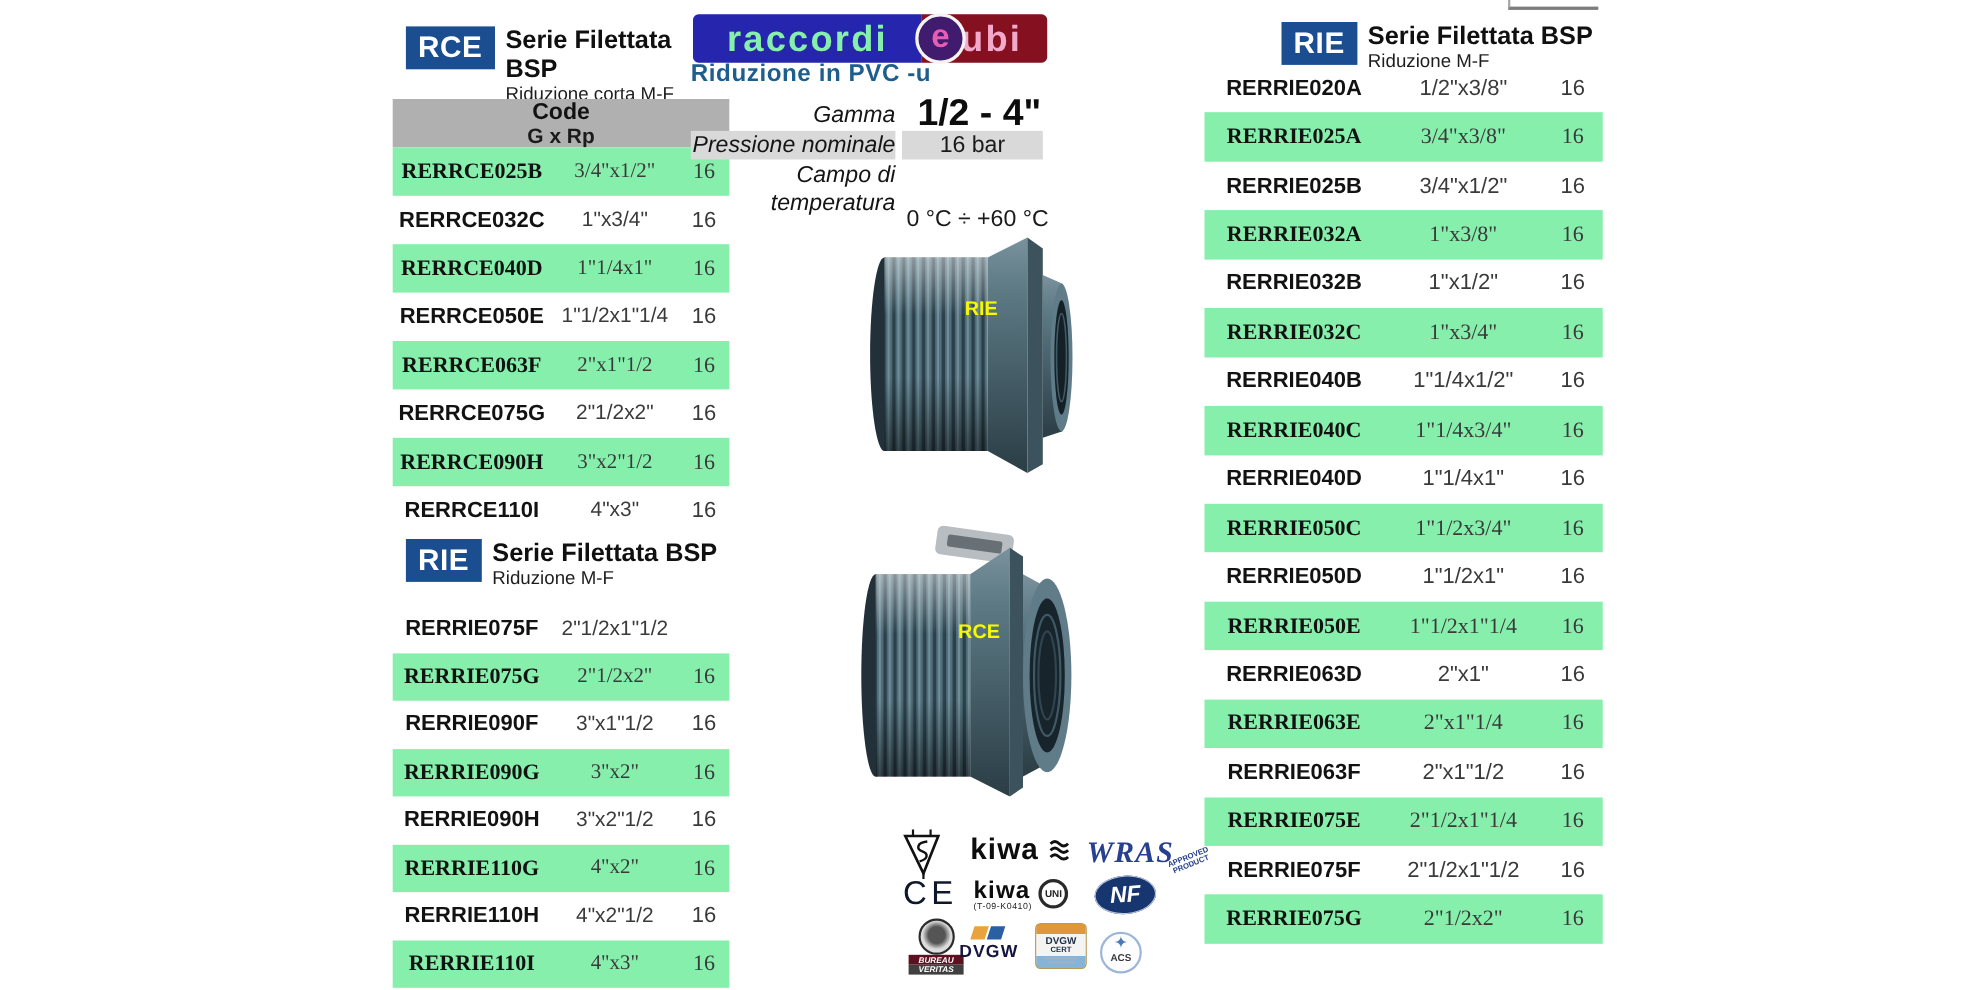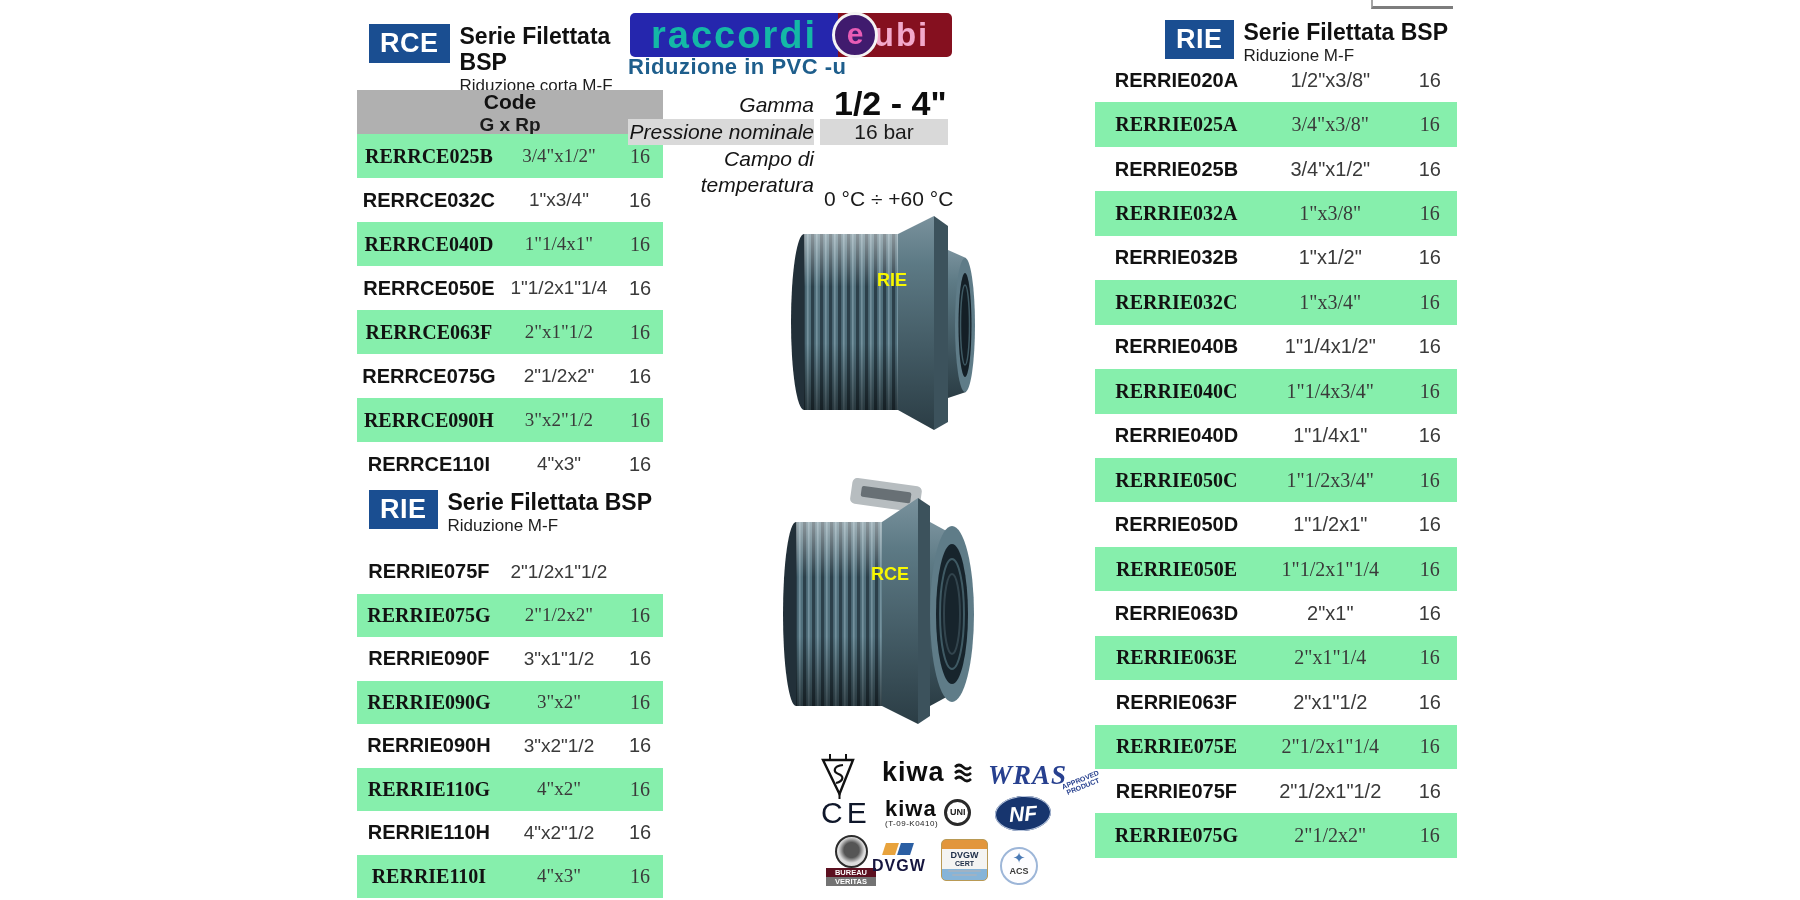--- a/index.html
+++ b/index.html
@@ -26,22 +26,22 @@
   .tc.pn{flex:0 0 15%;}
   .w-right .tc.code{flex:0 0 45%;}
   .w-right .tc.size{flex:0 0 40%;font-size:20px;}
   .w-right .tc.pn{flex:0 0 15%;}
   .rows-rce .trow{height:44px;width:306px;}
   .rows-riel .trow{height:43.5px;width:306px;}
   .rows-rier .trow{height:44.45px;width:362px;}
 
   
   .logo{position:absolute;left:630px;top:13px;width:322px;height:44px;display:flex;}
-  .logo-raccordi{width:208px;background:#2526ad;color:#14b8a6;font-weight:bold;
-       font-size:38px;text-align:center;line-height:44px;letter-spacing:2px;
+  .logo-raccordi{width:208px;background:#2526ad;color:#86efac;font-weight:bold;
+       font-size:33px;text-align:center;line-height:44px;letter-spacing:2px;
        border-radius:5px 0 0 5px;}
   .logo-tubi{width:114px;background:#85101f;color:#f3a9cb;font-weight:bold;
        font-size:33px;text-align:center;line-height:44px;letter-spacing:2px;
        border-radius:0 5px 5px 0;}
   .logo-e{position:absolute;left:202px;top:-1px;width:46px;height:46px;border-radius:50%;
        background:#401b6e;border:3px solid #f4f4f4;box-sizing:border-box;
        color:#e85cb5;font-size:30px;font-weight:bold;text-align:center;line-height:38px;z-index:2;}
 
   .pvc-title{position:absolute;left:628px;top:54px;font-size:22px;font-weight:bold;
        color:#1e5e8c;letter-spacing:0.5px;}
@@ -70,21 +70,21 @@
   .uni-circle{display:inline-block;width:27px;height:27px;border:3px solid #2a2a2a;border-radius:50%;
       box-sizing:border-box;font-size:9px;font-weight:bold;text-align:center;line-height:21px;
       color:#222;vertical-align:middle;margin-left:6px;}
   .nf-oval{width:56px;height:35px;background:#17356e;border-radius:50%;color:#fff;
       font-size:21px;font-weight:bold;font-style:italic;text-align:center;line-height:35px;
       transform:rotate(-4deg);box-shadow:0 0 0 1px #b9c6dd inset;}
   .bv-circle{width:29px;height:29px;border:2px solid #2b2b2b;border-radius:50%;margin:0 auto;
       background:radial-gradient(circle at 50% 45%, #555 0 35%, #dcdcdc 60%);}
   .bv-line{width:50px;font-size:7.5px;font-weight:bold;color:#fff;text-align:center;line-height:9px;}
   .bv-line.l1{background:#5c1020;}
-  .bv-line.l2{background:#737373;}
+  .bv-line.l2{background:#404040;}
   .dvgw-icon{height:15px;margin-bottom:1px;}
   .dvgw-sw{display:inline-block;width:13px;height:12px;transform:skewX(-18deg);margin-right:2px;}
   .dvgw-word{font-size:16px;font-weight:bold;color:#15153f;letter-spacing:1px;}
   .dvgw-cert{width:47px;height:42px;border-radius:5px;border:1px solid #b99a55;box-sizing:border-box;
       background:linear-gradient(180deg,#e2963c 0,#e2963c 9px,#f4f4f2 9px,#f4f4f2 29px,#86b4d8 29px,#86b4d8 100%);
       text-align:center;overflow:hidden;}
   .dvgw-cert .t1{font-size:9px;font-weight:bold;color:#20304a;margin-top:10px;line-height:10px;}
   .dvgw-cert .t2{font-size:7px;font-weight:bold;color:#20304a;line-height:8px;}
   .blurline{height:2.5px;background:#9fb2c4;margin:1.5px 6px 0 6px;border-radius:1px;}
   .acs-circle{width:38px;height:38px;border:2px solid #9db6d8;border-radius:50%;box-sizing:border-box;
@@ -405,21 +405,21 @@
 
   <div class="cert ce-mark" style="left:821px;top:796px;">CE</div>
   <div class="cert" style="left:885px;top:796px;">
     <span style="display:inline-block;vertical-align:middle;">
       <span class="kiwa-word small">kiwa</span>
       <div class="kiwa-sub">(T-09-K0410)</div>
     </span><span class="uni-circle">UNI</span>
   </div>
   <div class="cert nf-oval" style="left:995px;top:796px;">NF</div>
 
-  <div class="cert" style="left:826px;top:835px;">
+  <div class="cert" style="left:826px;top:835px;font-style:italic;">
     <div class="bv-circle"></div>
     <div class="bv-line l1">BUREAU</div>
     <div class="bv-line l2">VERITAS</div>
   </div>
   <div class="cert" style="left:872px;top:841px;text-align:center;">
     <div class="dvgw-icon">
       <span class="dvgw-sw" style="background:#e8a33d;"></span><span class="dvgw-sw" style="background:#2b5fa3;"></span>
     </div>
     <div class="dvgw-word">DVGW</div>
   </div>

